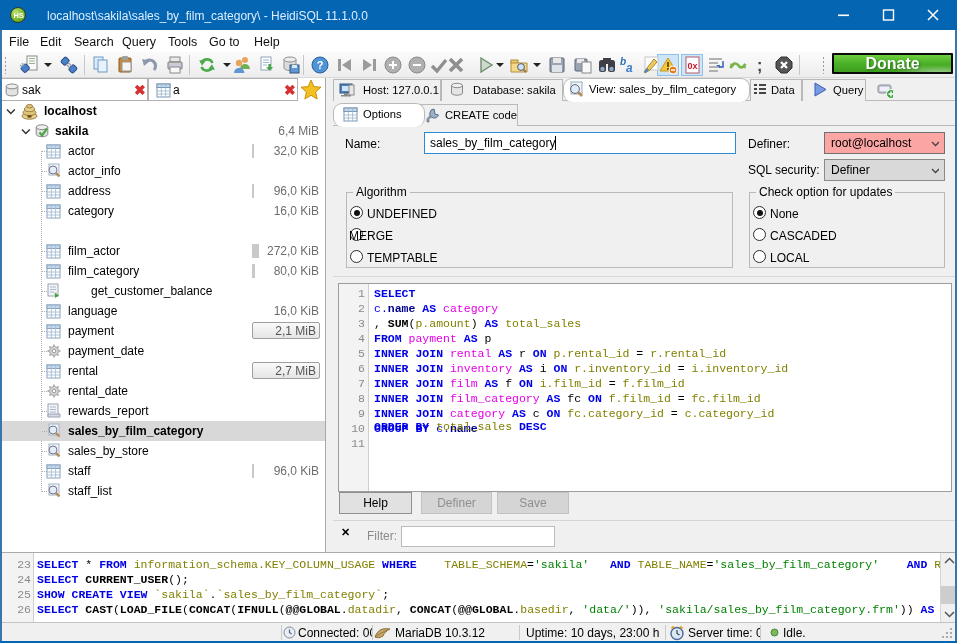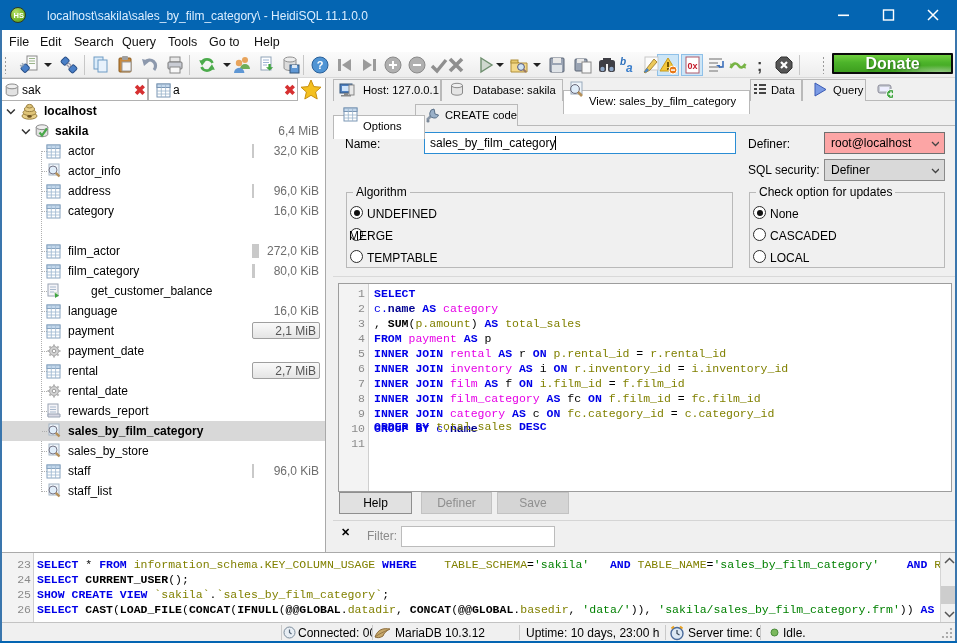--- a/index.html
+++ b/index.html
@@ -45,21 +45,21 @@
 .bar { position:absolute; top:3px; background:#c9c9c9; width:2px; height:14px; }
 .bigbox { position:absolute; left:252px; top:1px; width:68px; height:17px;
   background:linear-gradient(#fafafa,#e4e4e4); border:1px solid #9f9f9f; border-radius:2px;
   color:#555; text-align:right; padding-right:3px; line-height:16px; }
 
 
 #right { left:333px; top:78px; width:624px; height:474px; background:#f0f0f0; }
 .tabrow { position:absolute; left:0; width:624px; height:23px; }
 .tab { position:absolute; top:1px; height:22px; background:#f0f0f0; font-size:11.2px;
   border:1px solid #b9b9b9; border-bottom:none; line-height:21px; white-space:pre; overflow:hidden; }
-.tab.active { background:#fff; top:12px; height:24px; z-index:3; }
+.tab.active { background:#fff; top:0; height:24px; z-index:3;border-radius:9px; }
 .tabline { position:absolute; left:0; width:624px; height:1px; background:#b9b9b9; }
 .ticon2 { position:absolute; top:3px; width:16px; height:16px; z-index:6; }
 
 
 label.lbl { position:absolute; color:#000; }
 #nameinput { position:absolute; left:91px; top:54px; width:312px; height:22px; background:#fff;
   border:1px solid #2a8dd4; line-height:20px; padding-left:5px; white-space:pre; }
 .combo { position:absolute; height:22px; border:1px solid #707070; background:#fff;
   line-height:20px; padding-left:6px; }
 .combo .cv { position:absolute; right:5px; top:7px; width:8px; height:8px; }

